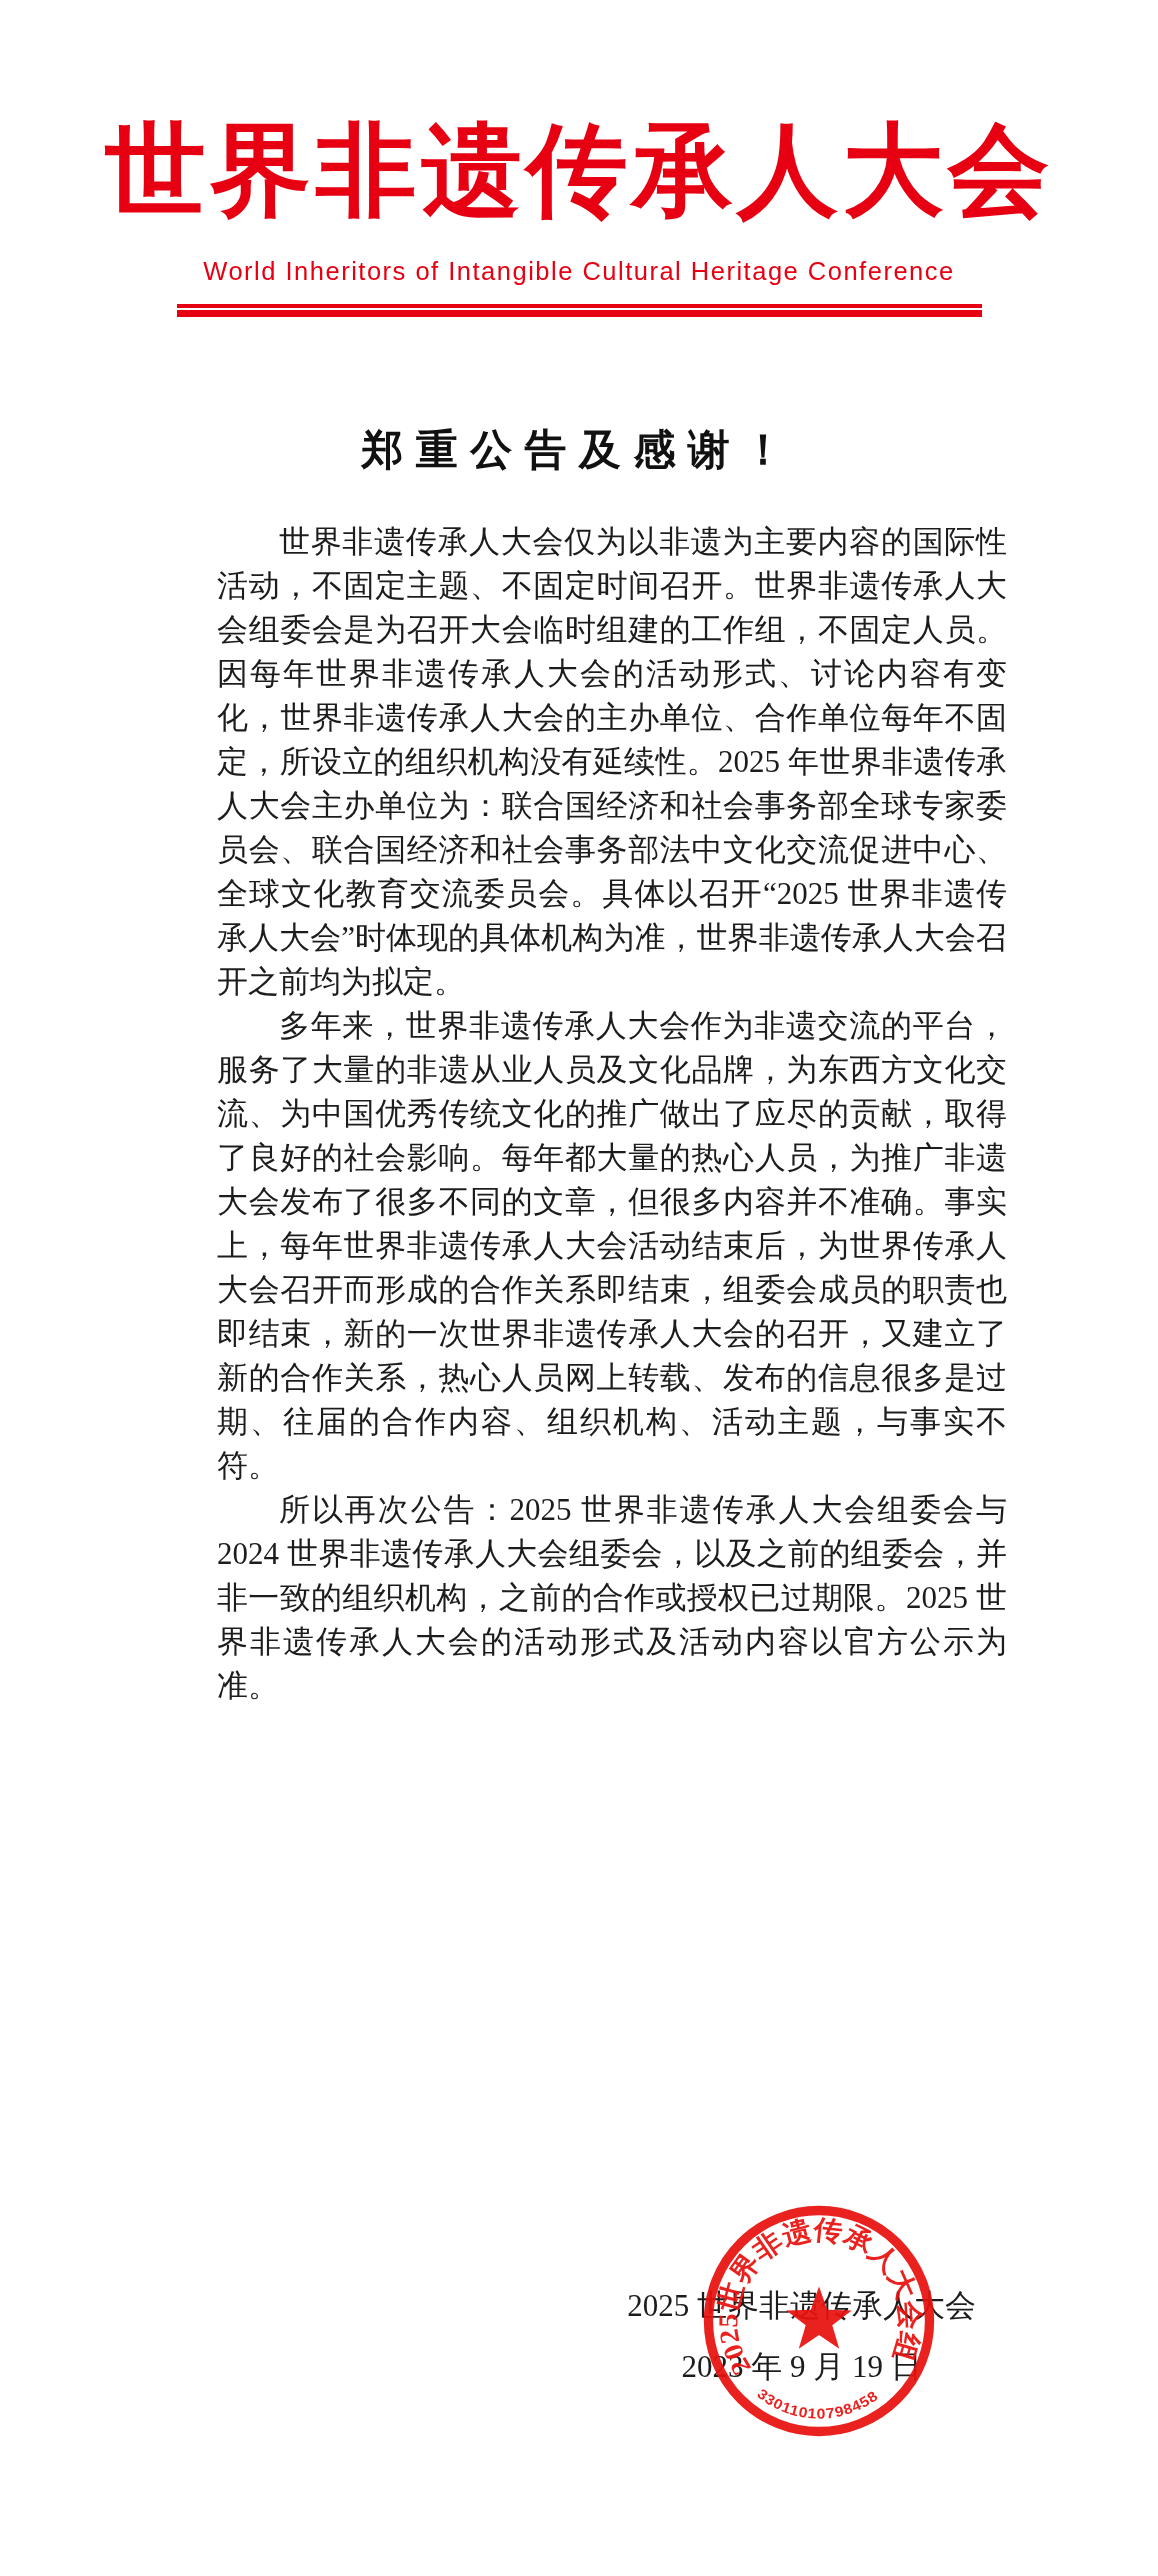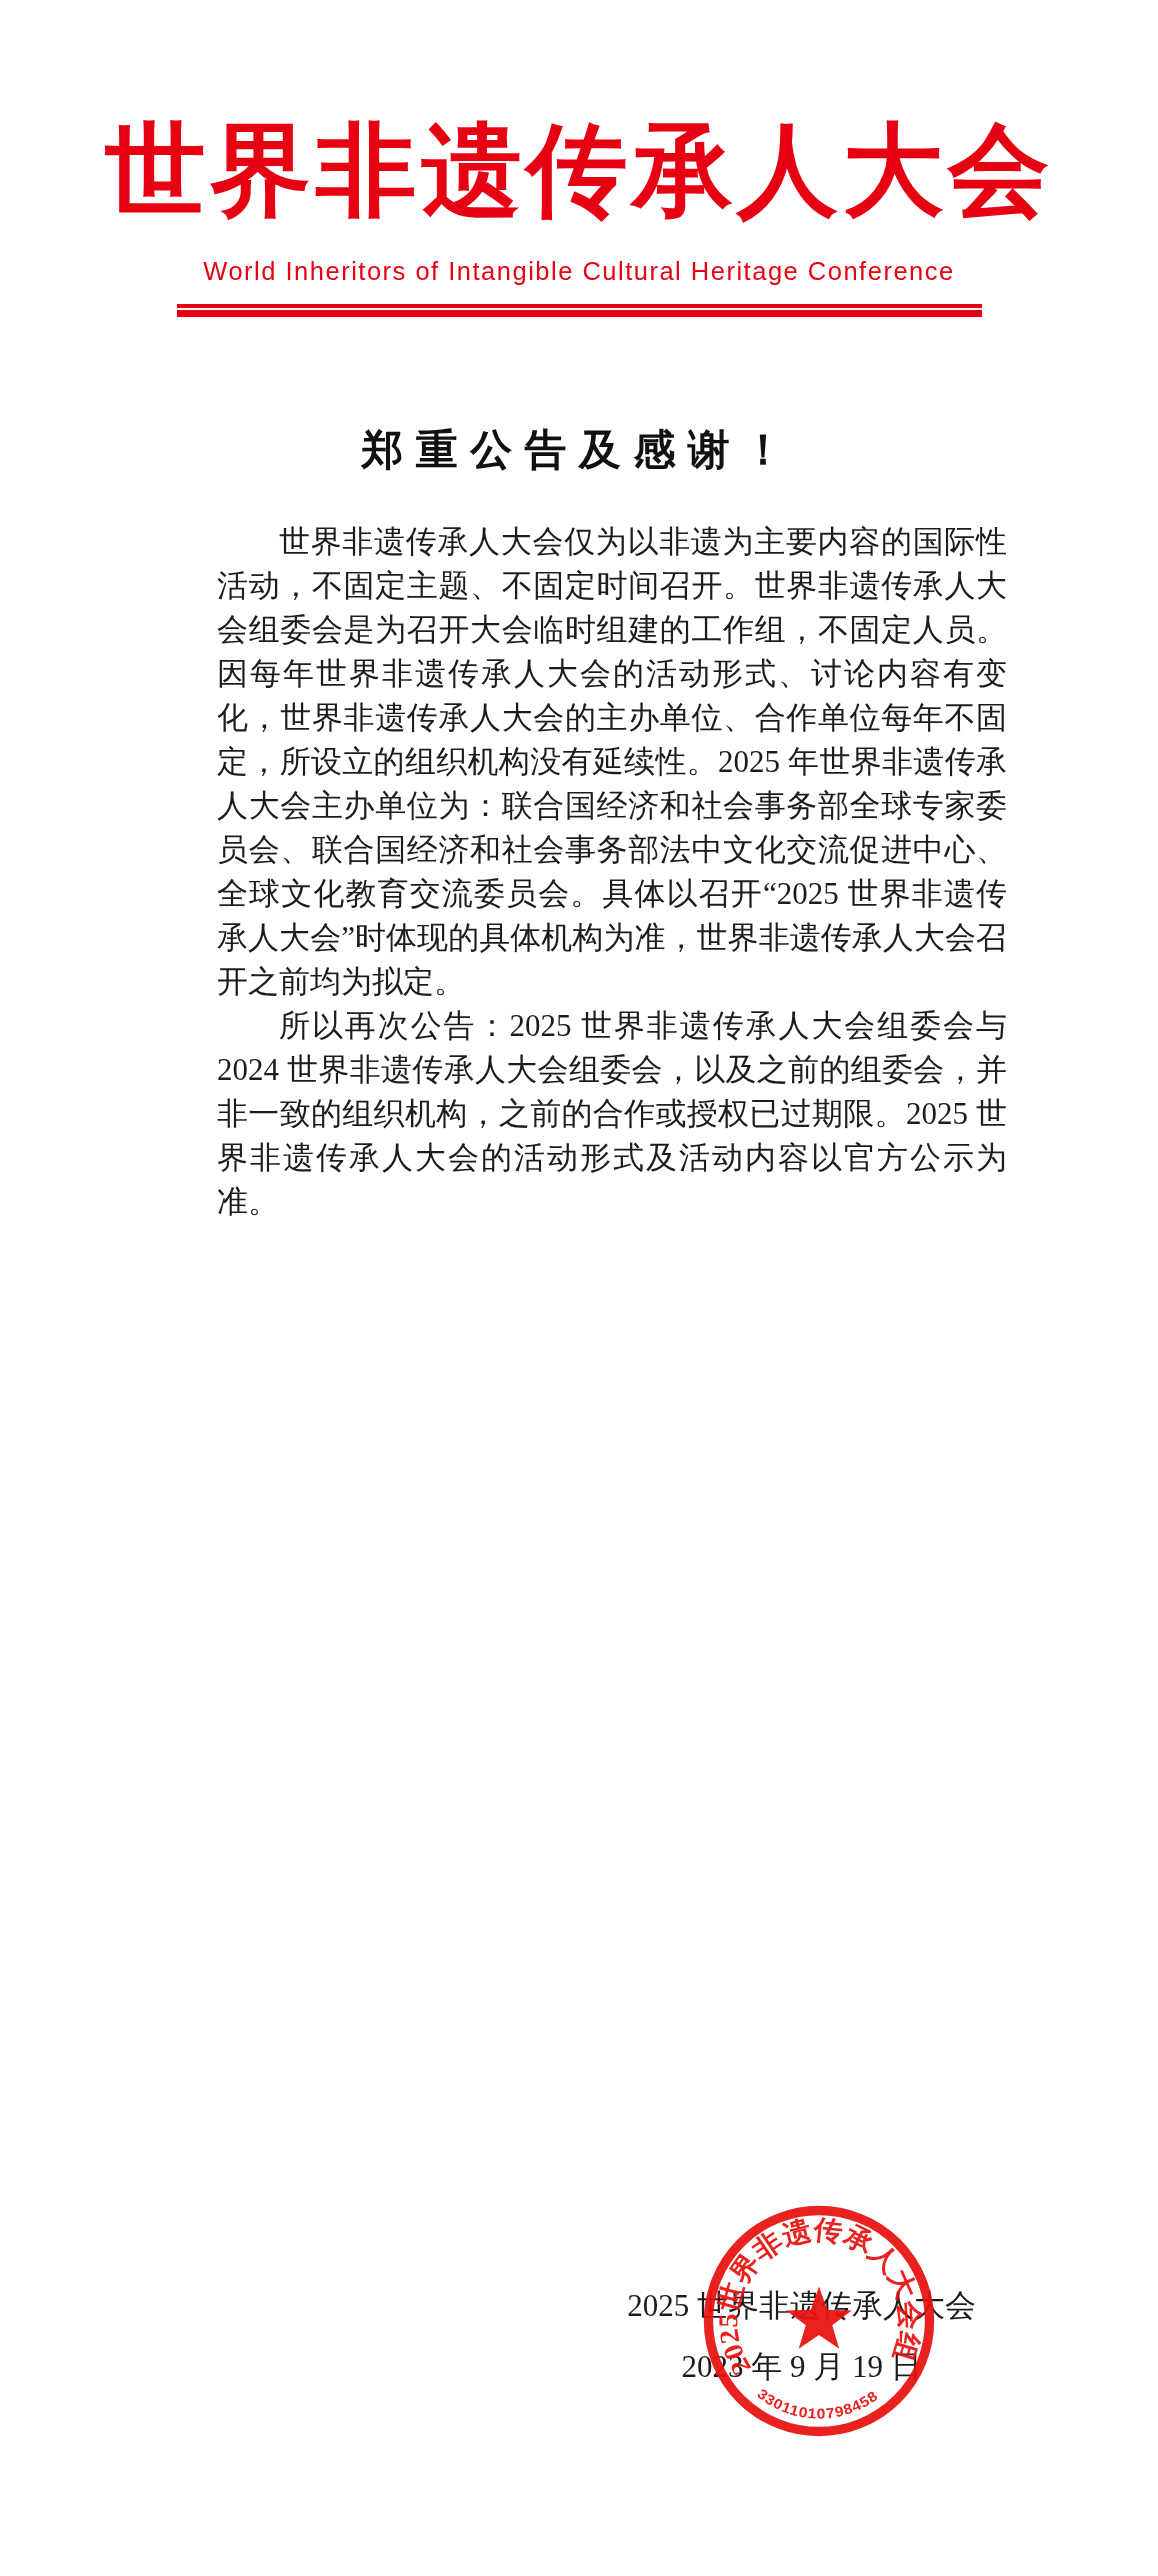--- a/index.html
+++ b/index.html
@@ -72,20 +72,21 @@
 
   <div class="subtitle">World Inheritors of Intangible Cultural Heritage Conference</div>
 
   <div class="rule rule-thin"></div>
   <div class="rule rule-thick"></div>
 
   <h2 class="heading">郑重公告及感谢！</h2>
 
   <div class="body-text">
     <p>世界非遗传承人大会仅为以非遗为主要内容的国际性活动，不固定主题、不固定时间召开。世界非遗传承人大会组委会是为召开大会临时组建的工作组，不固定人员。因每年世界非遗传承人大会的活动形式、讨论内容有变化，世界非遗传承人大会的主办单位、合作单位每年不固定，所设立的组织机构没有延续性。2025 年世界非遗传承人大会主办单位为：联合国经济和社会事务部全球专家委员会、联合国经济和社会事务部法中文化交流促进中心、全球文化教育交流委员会。具体以召开“2025 世界非遗传承人大会”时体现的具体机构为准，世界非遗传承人大会召开之前均为拟定。</p>
+    <p>多年来，世界非遗传承人大会作为非遗交流的平台，服务了大量的非遗从业人员及文化品牌，为东西方文化交流、为中国优秀传统文化的推广做出了应尽的贡献，取得了良好的社会影响。每年都大量的热心人员，为推广非遗大会发布了很多不同的文章，但很多内容并不准确。事实上，每年世界非遗传承人大会活动结束后，为世界传承人大会召开而形成的合作关系即结束，组委会成员的职责也即结束，新的一次世界非遗传承人大会的召开，又建立了新的合作关系，热心人员网上转载、发布的信息很多是过期、往届的合作内容、组织机构、活动主题，与事实不符。</p>
     <p>所以再次公告：2025 世界非遗传承人大会组委会与 2024 世界非遗传承人大会组委会，以及之前的组委会，并非一致的组织机构，之前的合作或授权已过期限。2025 世界非遗传承人大会的活动形式及活动内容以官方公示为准。</p>
   </div>
 
   <div class="signature">
     <div>2025 世界非遗传承人大会</div>
     <div>2023 年 9 月 19 日</div>
   </div>
 
   <div class="stamp">
     <svg viewBox="0 0 340 340" width="244" height="244" xmlns="http://www.w3.org/2000/svg">

